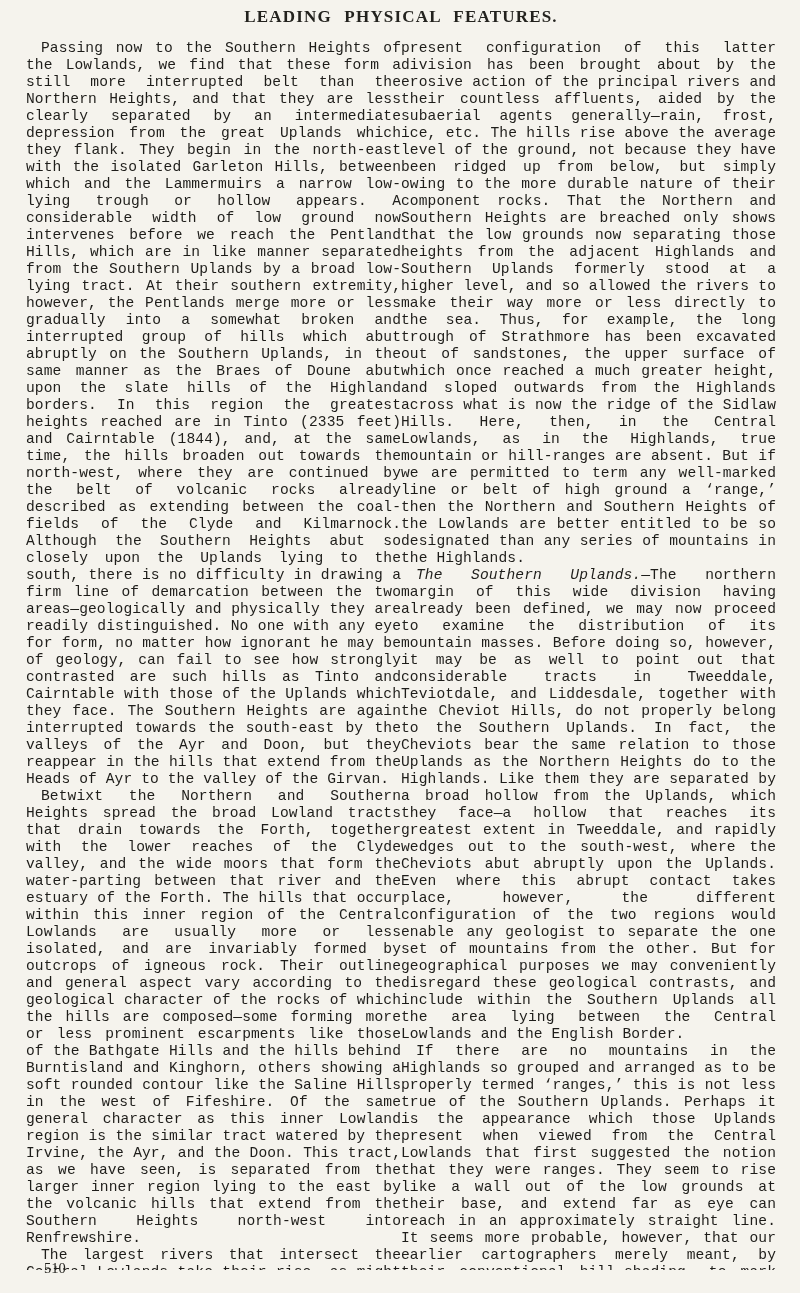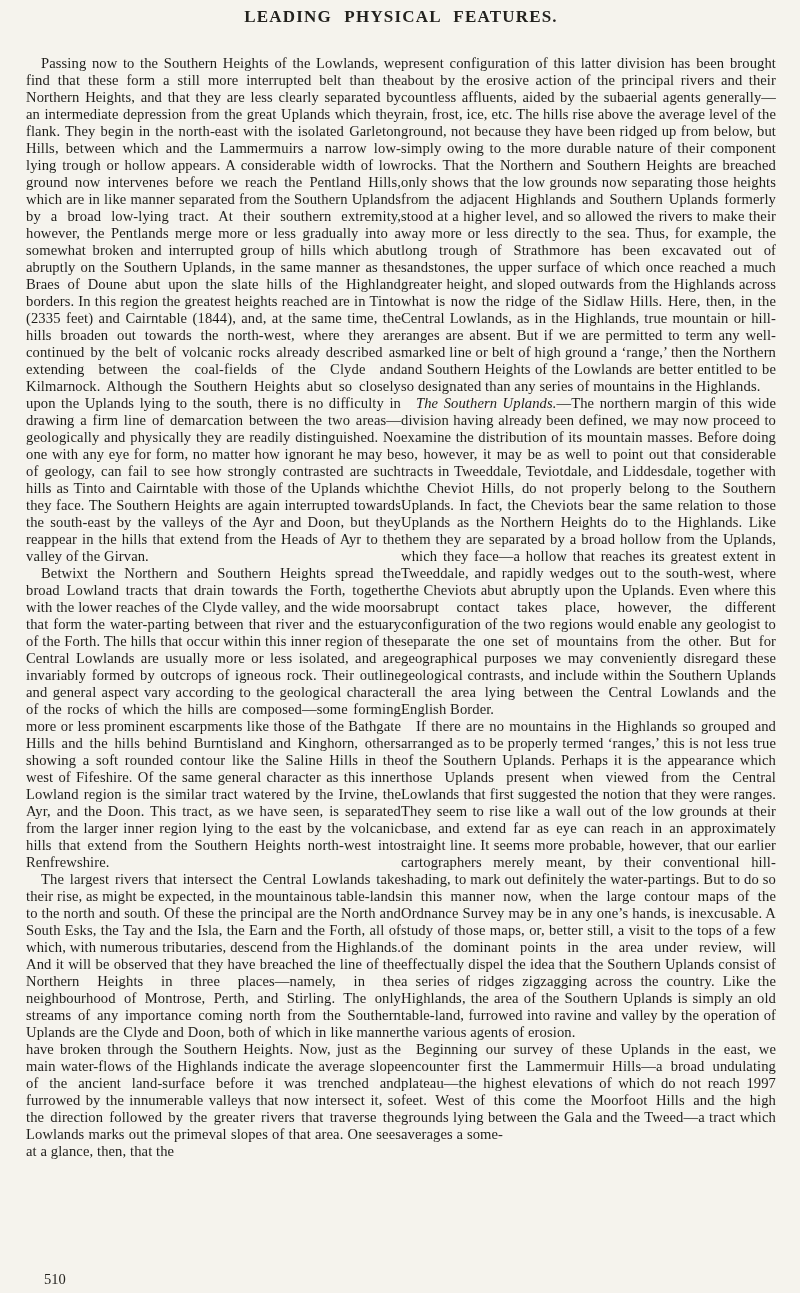--- a/index.html
+++ b/index.html
@@ -15,32 +15,33 @@
     overflow: hidden;
   }
   .page {
     position: relative;
     box-sizing: border-box;
     width: 800px;
     height: 1293px;
     padding: 7px 24px 0 26px;
   }
   .title {
-    margin: 0 0 28px 0;
+    margin: 0 0 13px 0;
     text-align: center;
     font-size: 17px;
     font-weight: bold;
     letter-spacing: 1.2px;
     word-spacing: 7px;
     color: #23221e;
   }
   .cols {
     display: flex;
     overflow: hidden;
     max-height: 1230px;
+    font-family: Liberation Mono, monospace;
   }
   .col {
     flex: 1 1 0;
     min-width: 0;
     text-align: justify;
     font-size: 14.6px;
     line-height: 17px;
     letter-spacing: 0.1px;
   }
   .col p {
@@ -49,21 +50,21 @@
   }
   .col p.continuation {
     text-indent: 0;
   }
   .lead-italic {
     font-style: italic;
   }
   .page-number {
     position: absolute;
     left: 44px;
-    bottom: 5px;
+    bottom: 16px;
     font-size: 14.5px;
     color: #23221e;
   }
 </style>
 </head>
 <body>
 
 <div class="page">
 
   <h1 class="title">LEADING PHYSICAL FEATURES.</h1>

